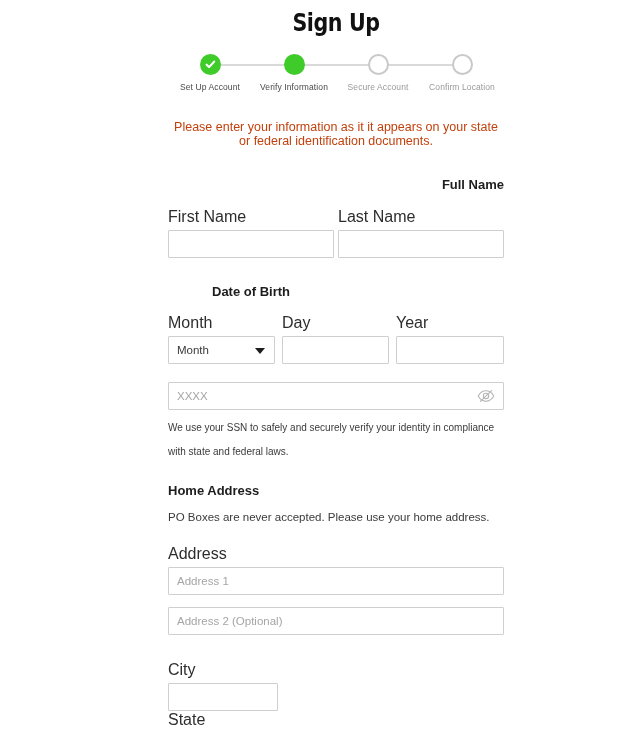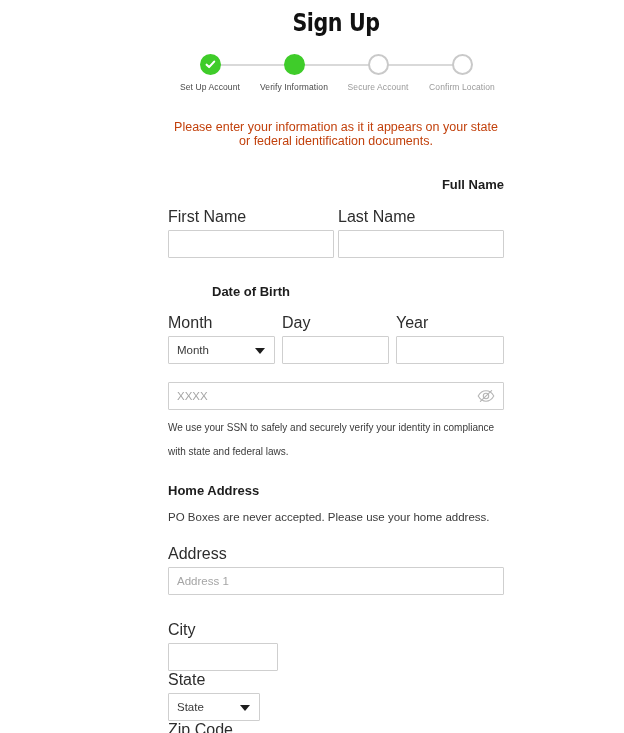--- a/index.html
+++ b/index.html
@@ -235,20 +235,23 @@
     </div>
 
     <h2 class="section-head" style="margin-top:19px;">Home Address</h2>
     <p class="sub-note" style="margin-top:11px;">PO Boxes are never accepted. Please use your home address.</p>
 
     <div style="margin-top:20px;">
       <label class="field-label">Address</label>
       <input class="txt" type="text" placeholder="Address 1" style="">
     </div>
 
+    <div style="margin-top:12px;">
+      <input class="txt" type="text" placeholder="Address 2 (Optional)" style="">
+    </div>
 
     <div class="row" style="margin-top:26px;flex-direction:column;">
       <div style="width:110px;">
         <label class="field-label">City</label>
         <input class="txt" type="text" placeholder="" style="">
       </div>
       <div style="width:8px;"></div>
       <div style="width:92px;">
         <label class="field-label">State</label>
         <div class="selectbox">

